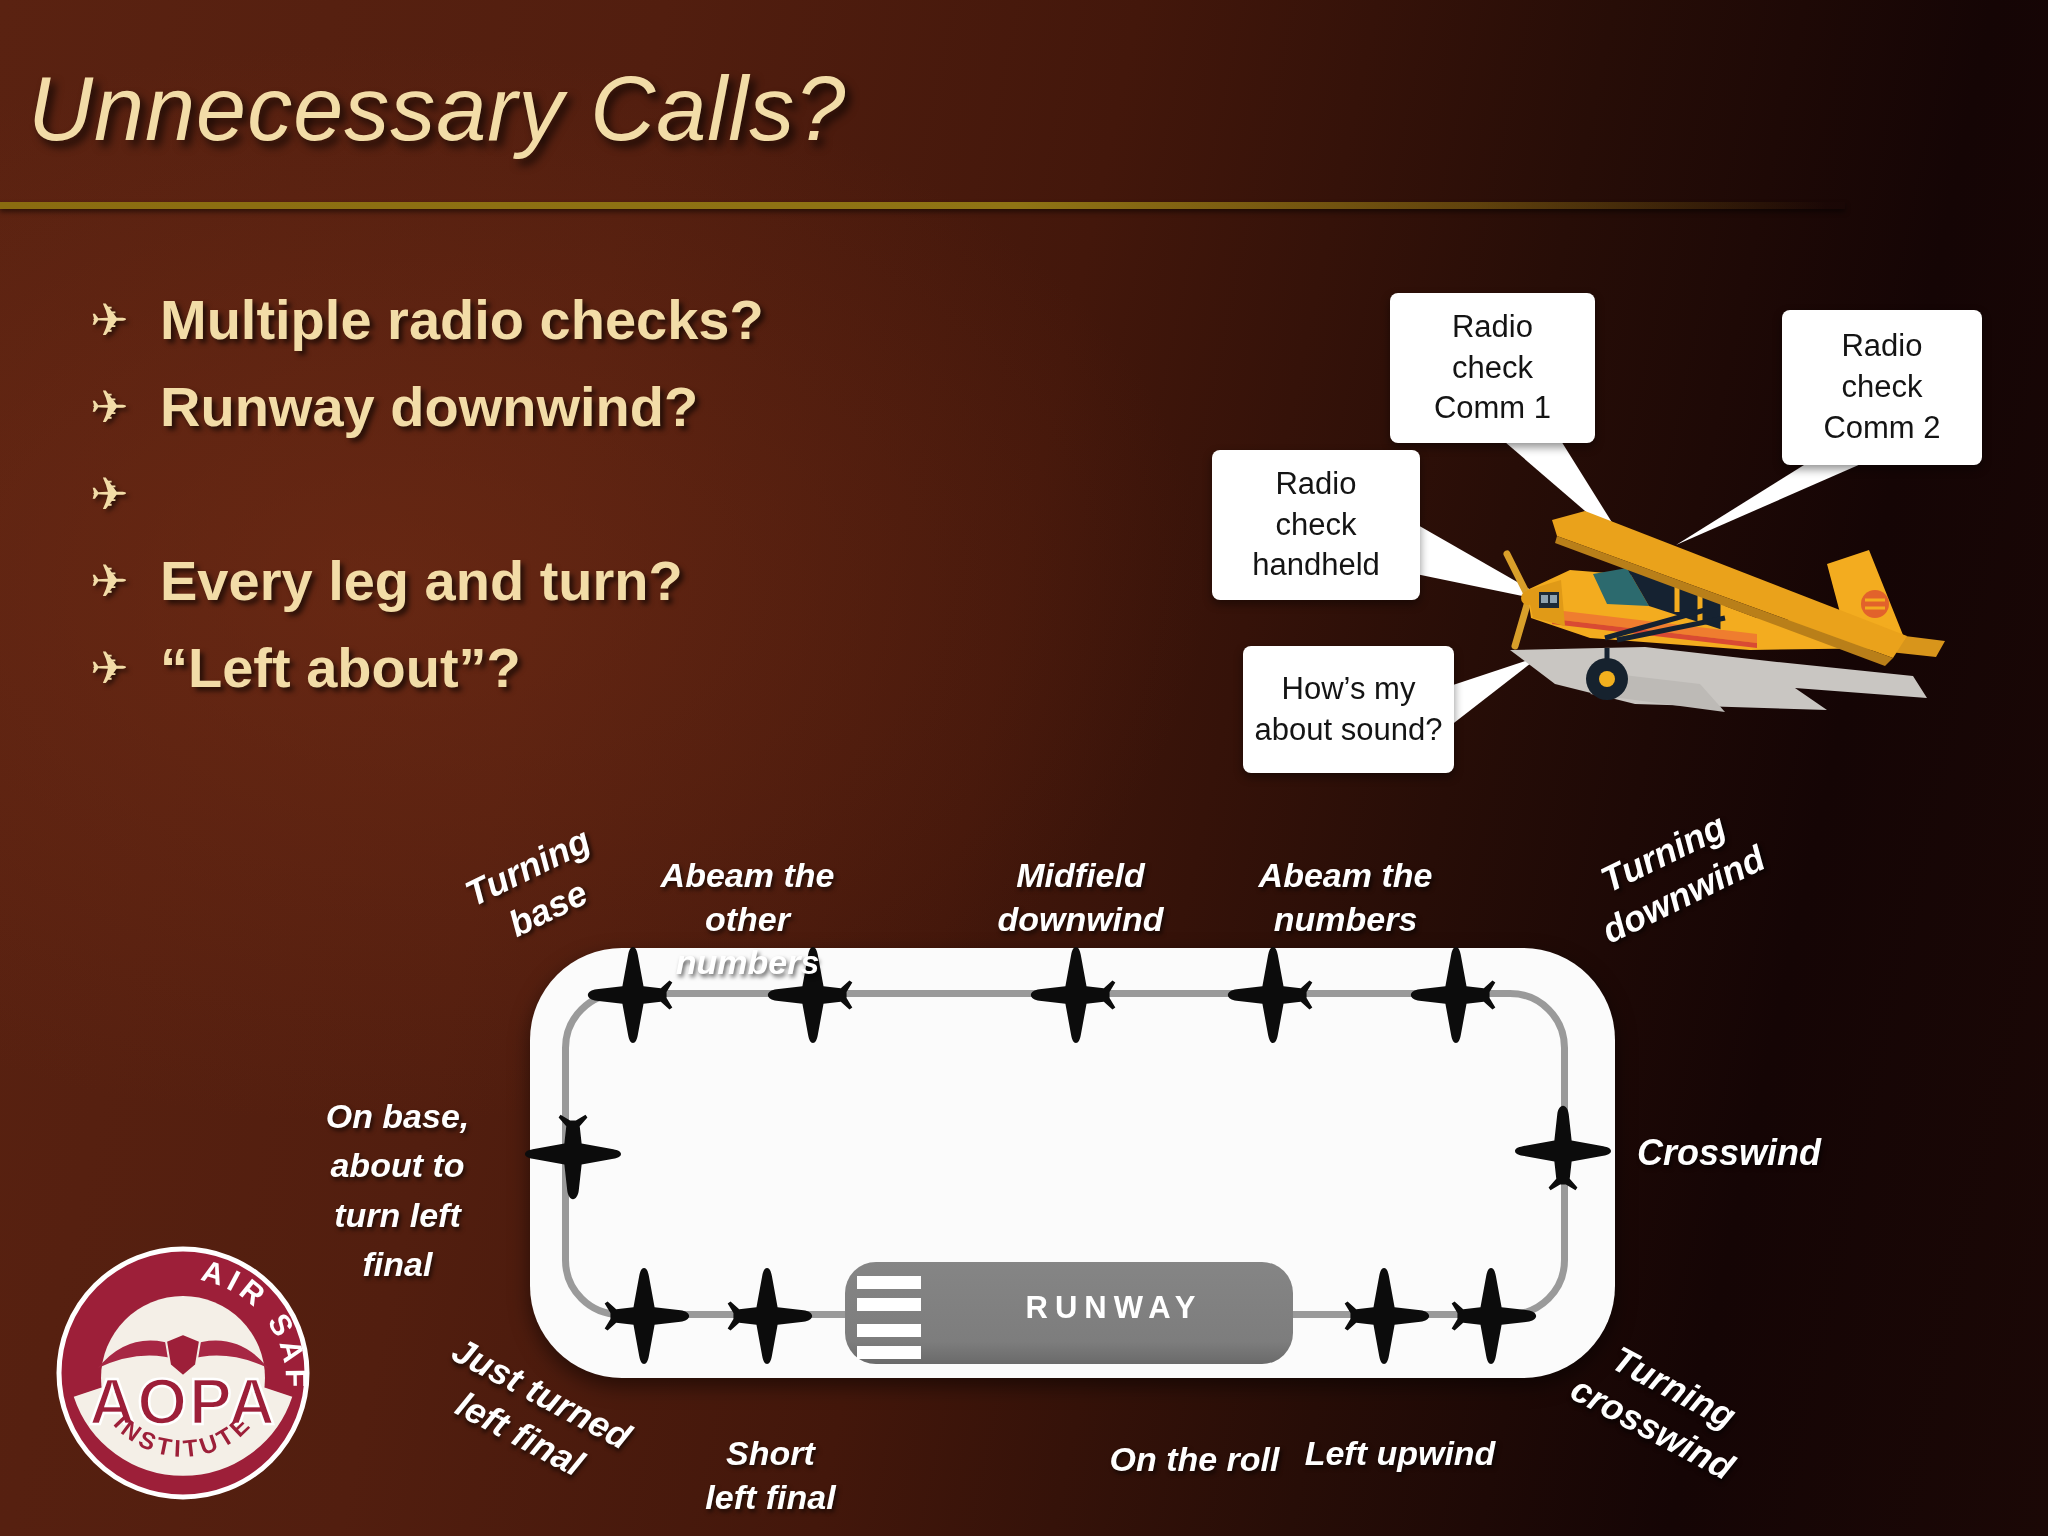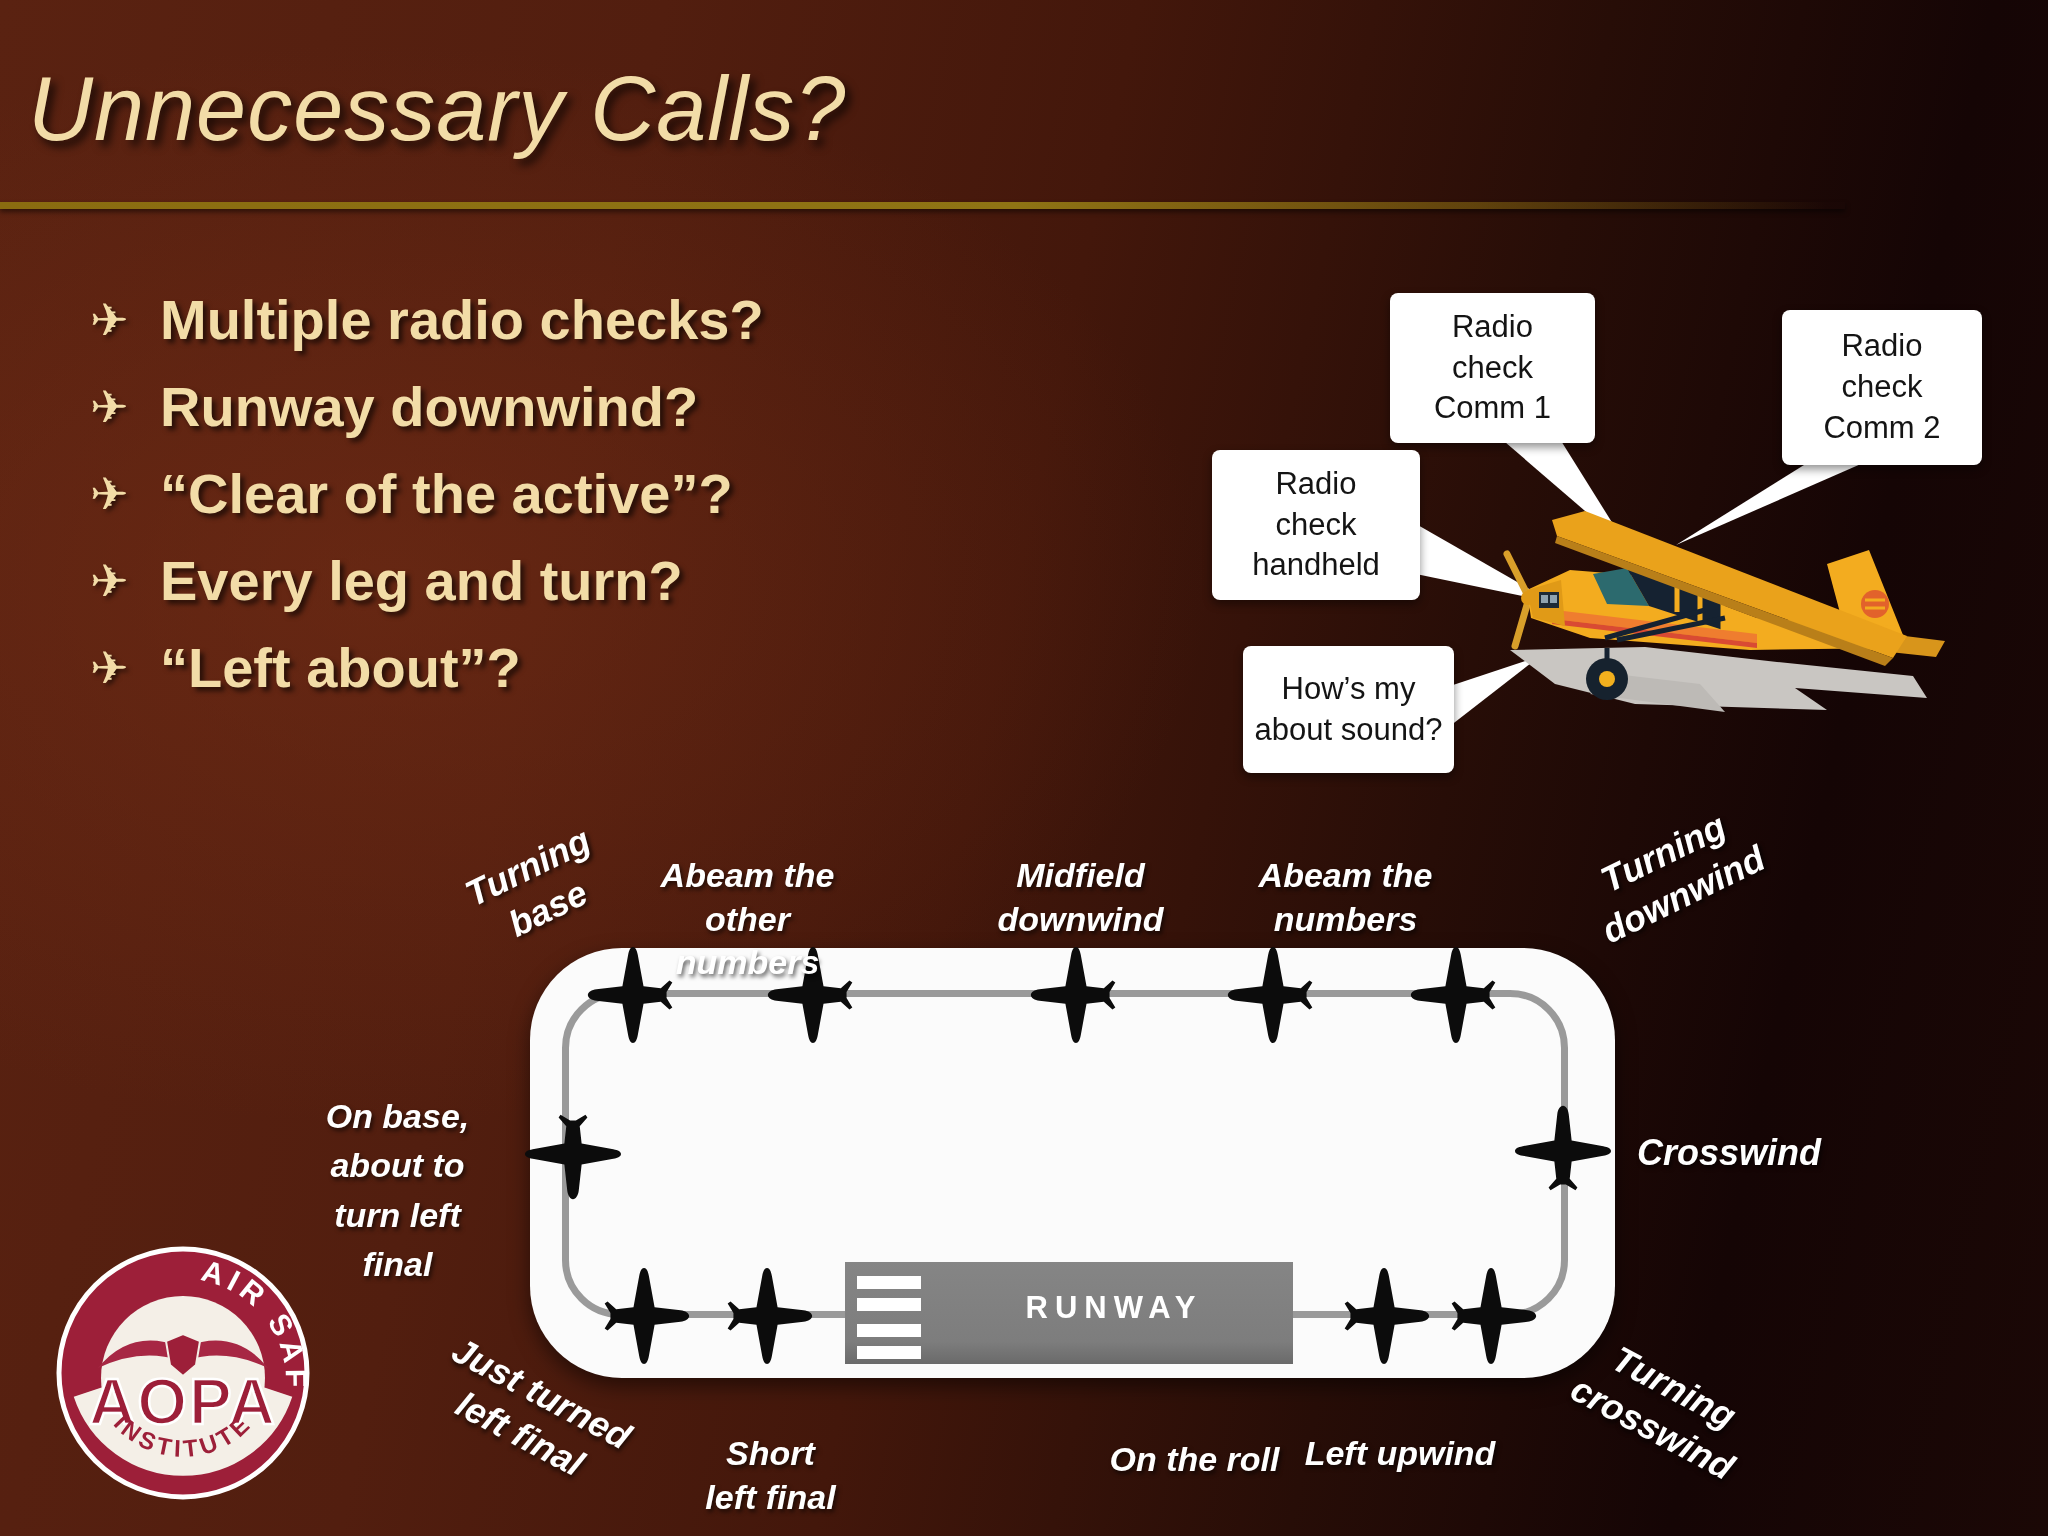--- a/index.html
+++ b/index.html
@@ -45,20 +45,21 @@
     left:530px;top:948px;width:1085px;height:430px;border-radius:92px;
     background:#fbfbfb;box-shadow:0 8px 20px rgba(0,0,0,.5);z-index:1;
   }
   .loop-line{
     left:562px;top:990px;width:1006px;height:328px;border:7px solid #9a9a9a;
     border-radius:58px;box-sizing:border-box;z-index:2;background:transparent;
   }
   .runway{
     left:845px;top:1262px;width:448px;height:102px;z-index:3;
     background:linear-gradient(to bottom,#858585 0%,#7d7d7d 78%,#6a6a6a 100%);
+    border-radius:31px;
   }
   .runway-label{
     position:absolute;left:90px;right:0;top:0;bottom:10px;
     display:flex;align-items:center;justify-content:center;
     color:#fff;font-size:31px;font-weight:bold;letter-spacing:7px;
   }
   .thr{position:absolute;left:12px;width:64px;height:13px;background:#fff;}
   .plane-sil{position:absolute;z-index:4;}
   
   .plabel{
@@ -92,21 +93,20 @@
     <div class="bullet-row">
       <span class="bullet-plane">✈</span>
       <span class="bullet-text">Multiple radio checks?</span>
     </div>
     <div class="bullet-row">
       <span class="bullet-plane">✈</span>
       <span class="bullet-text">Runway downwind?</span>
     </div>
     <div class="bullet-row">
       <span class="bullet-plane">✈</span>
-      <span class="bullet-text">“Clear of the active”?</span>
     </div>
     <div class="bullet-row">
       <span class="bullet-plane">✈</span>
       <span class="bullet-text">Every leg and turn?</span>
     </div>
     <div class="bullet-row">
       <span class="bullet-plane">✈</span>
       <span class="bullet-text">“Left about”?</span>
     </div>
   </div>

